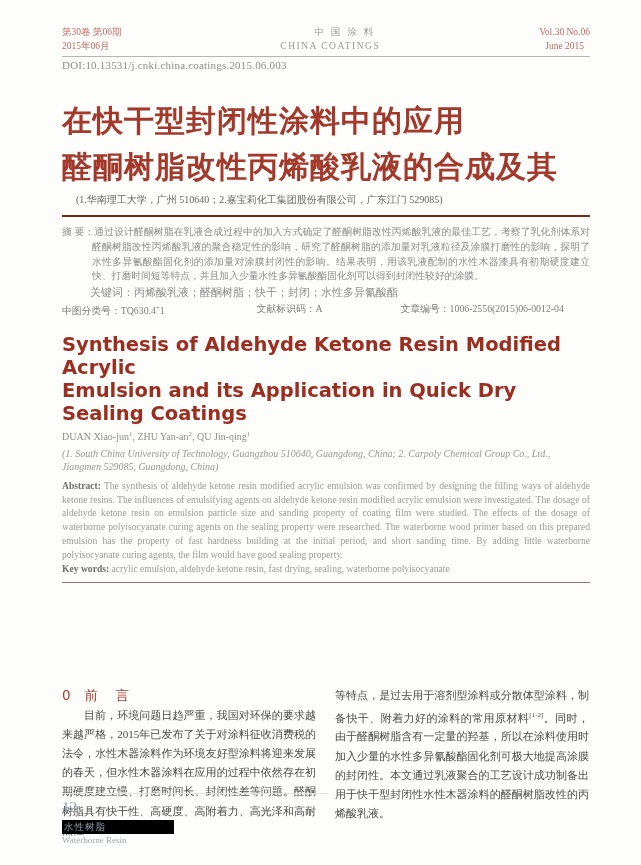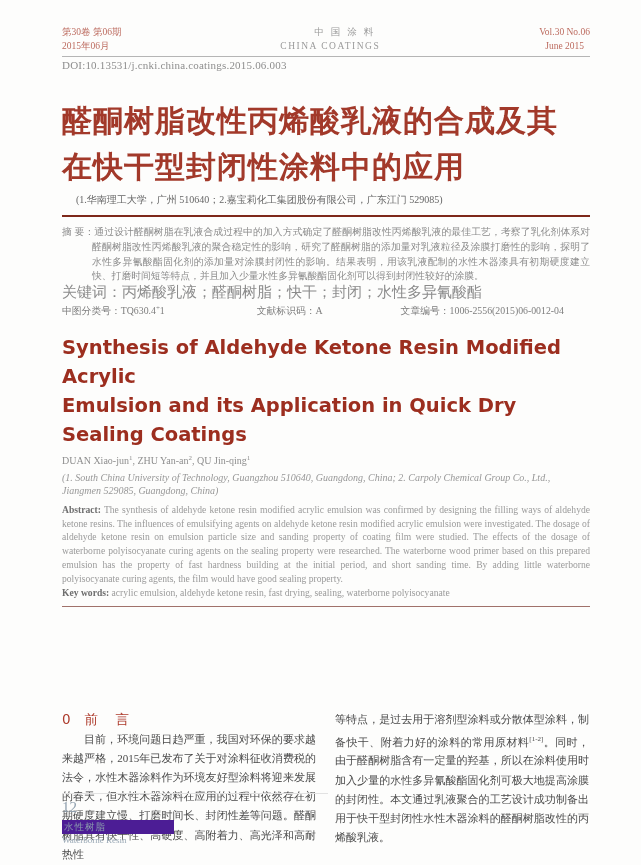--- a/index.html
+++ b/index.html
@@ -48,32 +48,32 @@
   
   .abstract-cn {
     margin-top: 8px;
     font-size: 9.8px;
     line-height: 14.8px;
     color: #8b8b8b;
     text-align: justify;
     padding-left: 30px;
     text-indent: -30px;
   }
-  .keywords-cn { margin-top: 1px; font-size: 15px; line-height: 15px; color: #8b8b8b; }
-  .clc-line { margin-top: 1px; display: flex; font-size: 9.8px; line-height: 15px; color: #7d7d7d; align-items: flex-end; }
+  .keywords-cn { margin-top: 1px; font-size: 11px; line-height: 15px; color: #8b8b8b; margin-left: 28px; }
+  .clc-line { margin-top: 1px; display: flex; font-size: 9.8px; line-height: 15px; color: #7d7d7d; }
   .clc-line .seg2 { margin-left: 92px; }
   .clc-line .seg3 { margin-left: 78px; }
 
   
   .title-en {
     margin-top: 15px;
     font-family: "DejaVu Sans", "Liberation Sans", sans-serif;
     font-weight: bold;
     font-size: 19.5px;
-    line-height: 29px;
+    line-height: 23px;
     color: #9c2e1f;
   }
   .authors-en { margin-top: 5px; font-size: 10px; color: #8e8e8e; }
   .affil-en { margin-top: 4px; font-size: 10px; line-height: 13px; color: #979797; font-style: italic; }
   .abstract-en {
     margin-top: 6px;
     font-size: 9.6px;
     line-height: 13.8px;
     color: #9a9a9a;
     text-align: justify;
@@ -94,21 +94,21 @@
   }
   .sec-heading .num { margin-right: 12px; }
   .para-indent { text-indent: 2em; }
   .ref-sup { font-size: 7px; color: #4a4a4a; }
 
   
   .footer { position: absolute; left: 62px; bottom: 20px; width: 528px; }
   .footer-line { border: none; border-top: 1px solid #e2e2e2; width: 266px; margin-bottom: 5px; }
   .page-num { font-size: 15px; color: #90a0ae; margin-bottom: 4px; }
   .col-strip {
-    width: 112px; height: 14px; background: #4c1d95;
+    width: 112px; height: 14px; background: #000000;
     font-size: 9.5px; line-height: 14px; color: #8a9cac;
     padding-left: 2px; letter-spacing: 1px;
   }
   .col-en { margin-top: 1px; font-size: 9px; color: #99a8b5; }
 </style>
 </head>
 <body>
 
 <div class="page">
   <div class="content">
@@ -124,22 +124,22 @@
       </div>
       <div class="jh-right">
         <div>Vol.30 No.06</div>
         <div>June 2015</div>
       </div>
     </div>
     <hr class="header-rule">
     <div class="doi-line">DOI:10.13531/j.cnki.china.coatings.2015.06.003</div>
 
     <div class="title-cn">
+      <div>在快干型封闭性涂料中的应用</div>
       <div>醛酮树脂改性丙烯酸乳液的合成及其</div>
-      <div>在快干型封闭性涂料中的应用</div>
     </div>
 
     <div class="affil-cn">(1.华南理工大学，广州 510640；2.嘉宝莉化工集团股份有限公司，广东江门 529085)</div>
 
     <hr class="thick-rule">
 
     <div class="abstract-cn">
       <span>摘  要：</span><span>通过设计醛酮树脂在乳液合成过程中的加入方式确定了醛酮树脂改性丙烯酸乳液的最佳工艺，考察了乳化剂体系对醛酮树脂改性丙烯酸乳液的聚合稳定性的影响，研究了醛酮树脂的添加量对乳液粒径及涂膜打磨性的影响，探明了水性多异氰酸酯固化剂的添加量对涂膜封闭性的影响。结果表明，用该乳液配制的水性木器漆具有初期硬度建立快、打磨时间短等特点，并且加入少量水性多异氰酸酯固化剂可以得到封闭性较好的涂膜。</span>
     </div>
     <div class="keywords-cn">

